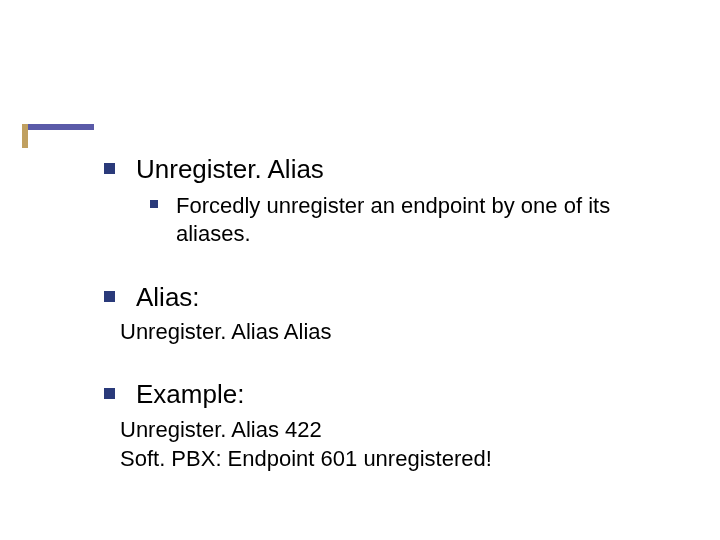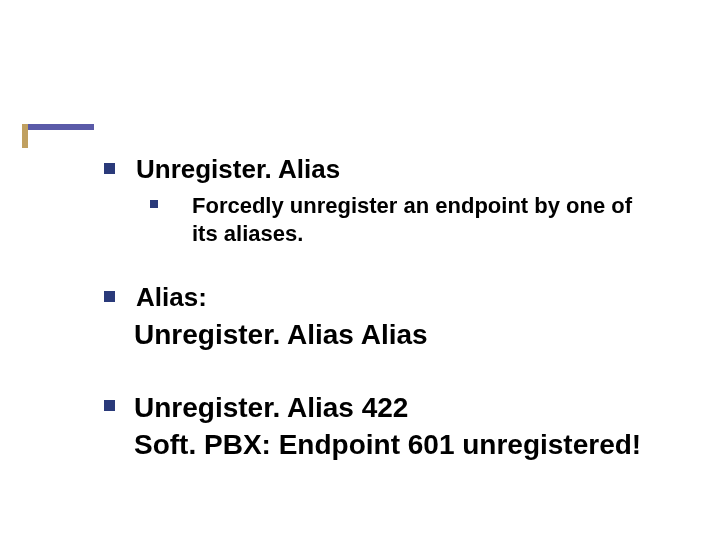--- a/index.html
+++ b/index.html
@@ -39,21 +39,20 @@
     top: 0;
     width: 6px;
     height: 24px;
     background: #c0a060;
   }
   .content {
     position: absolute;
     left: 110px;
     top: 153px;
     right: 70px;
-    font-weight: bold;
   }
   .bullet {
     position: absolute;
     width: 9px;
     height: 9px;
     background: #2a3a7a;
   }
   .b-large {
     width: 11px;
     height: 11px;
@@ -80,26 +79,26 @@
     margin-left: 44px;
     margin-top: 6px;
   }
   .l2-item .bullet {
     left: -4px;
     top: 8px;
   }
   .l2-text {
     font-size: 22px;
     line-height: 1.3;
-    margin-left: 38px;
+    margin-left: 22px;
   }
   .body-text {
-    font-size: 28px;
+    font-size: 22px;
     line-height: 1.32;
-    margin-left: 24px;
+    margin-left: 10px;
     margin-top: 4px;
   }
   .gap-lg { height: 24px; }
 </style>
 </head>
 <body>
 <div class="slide">
 
   <div class="corner">
     <div class="hbar"></div>
@@ -122,18 +121,19 @@
     <div class="l1-item">
       <div class="bullet b-large"></div>
       <div class="l1-text">Alias:</div>
       <div class="body-text">Unregister. Alias Alias</div>
     </div>
 
     <div class="gap-lg"></div>
 
     <div class="l1-item">
       <div class="bullet b-large"></div>
+      <div class="l1-text">Example:</div>
       <div class="body-text">Unregister. Alias 422</div>
       <div class="body-text" style="margin-top:0">Soft. PBX: Endpoint 601 unregistered!</div>
     </div>
 
   </div>
 </div>
 
 </body></html>

